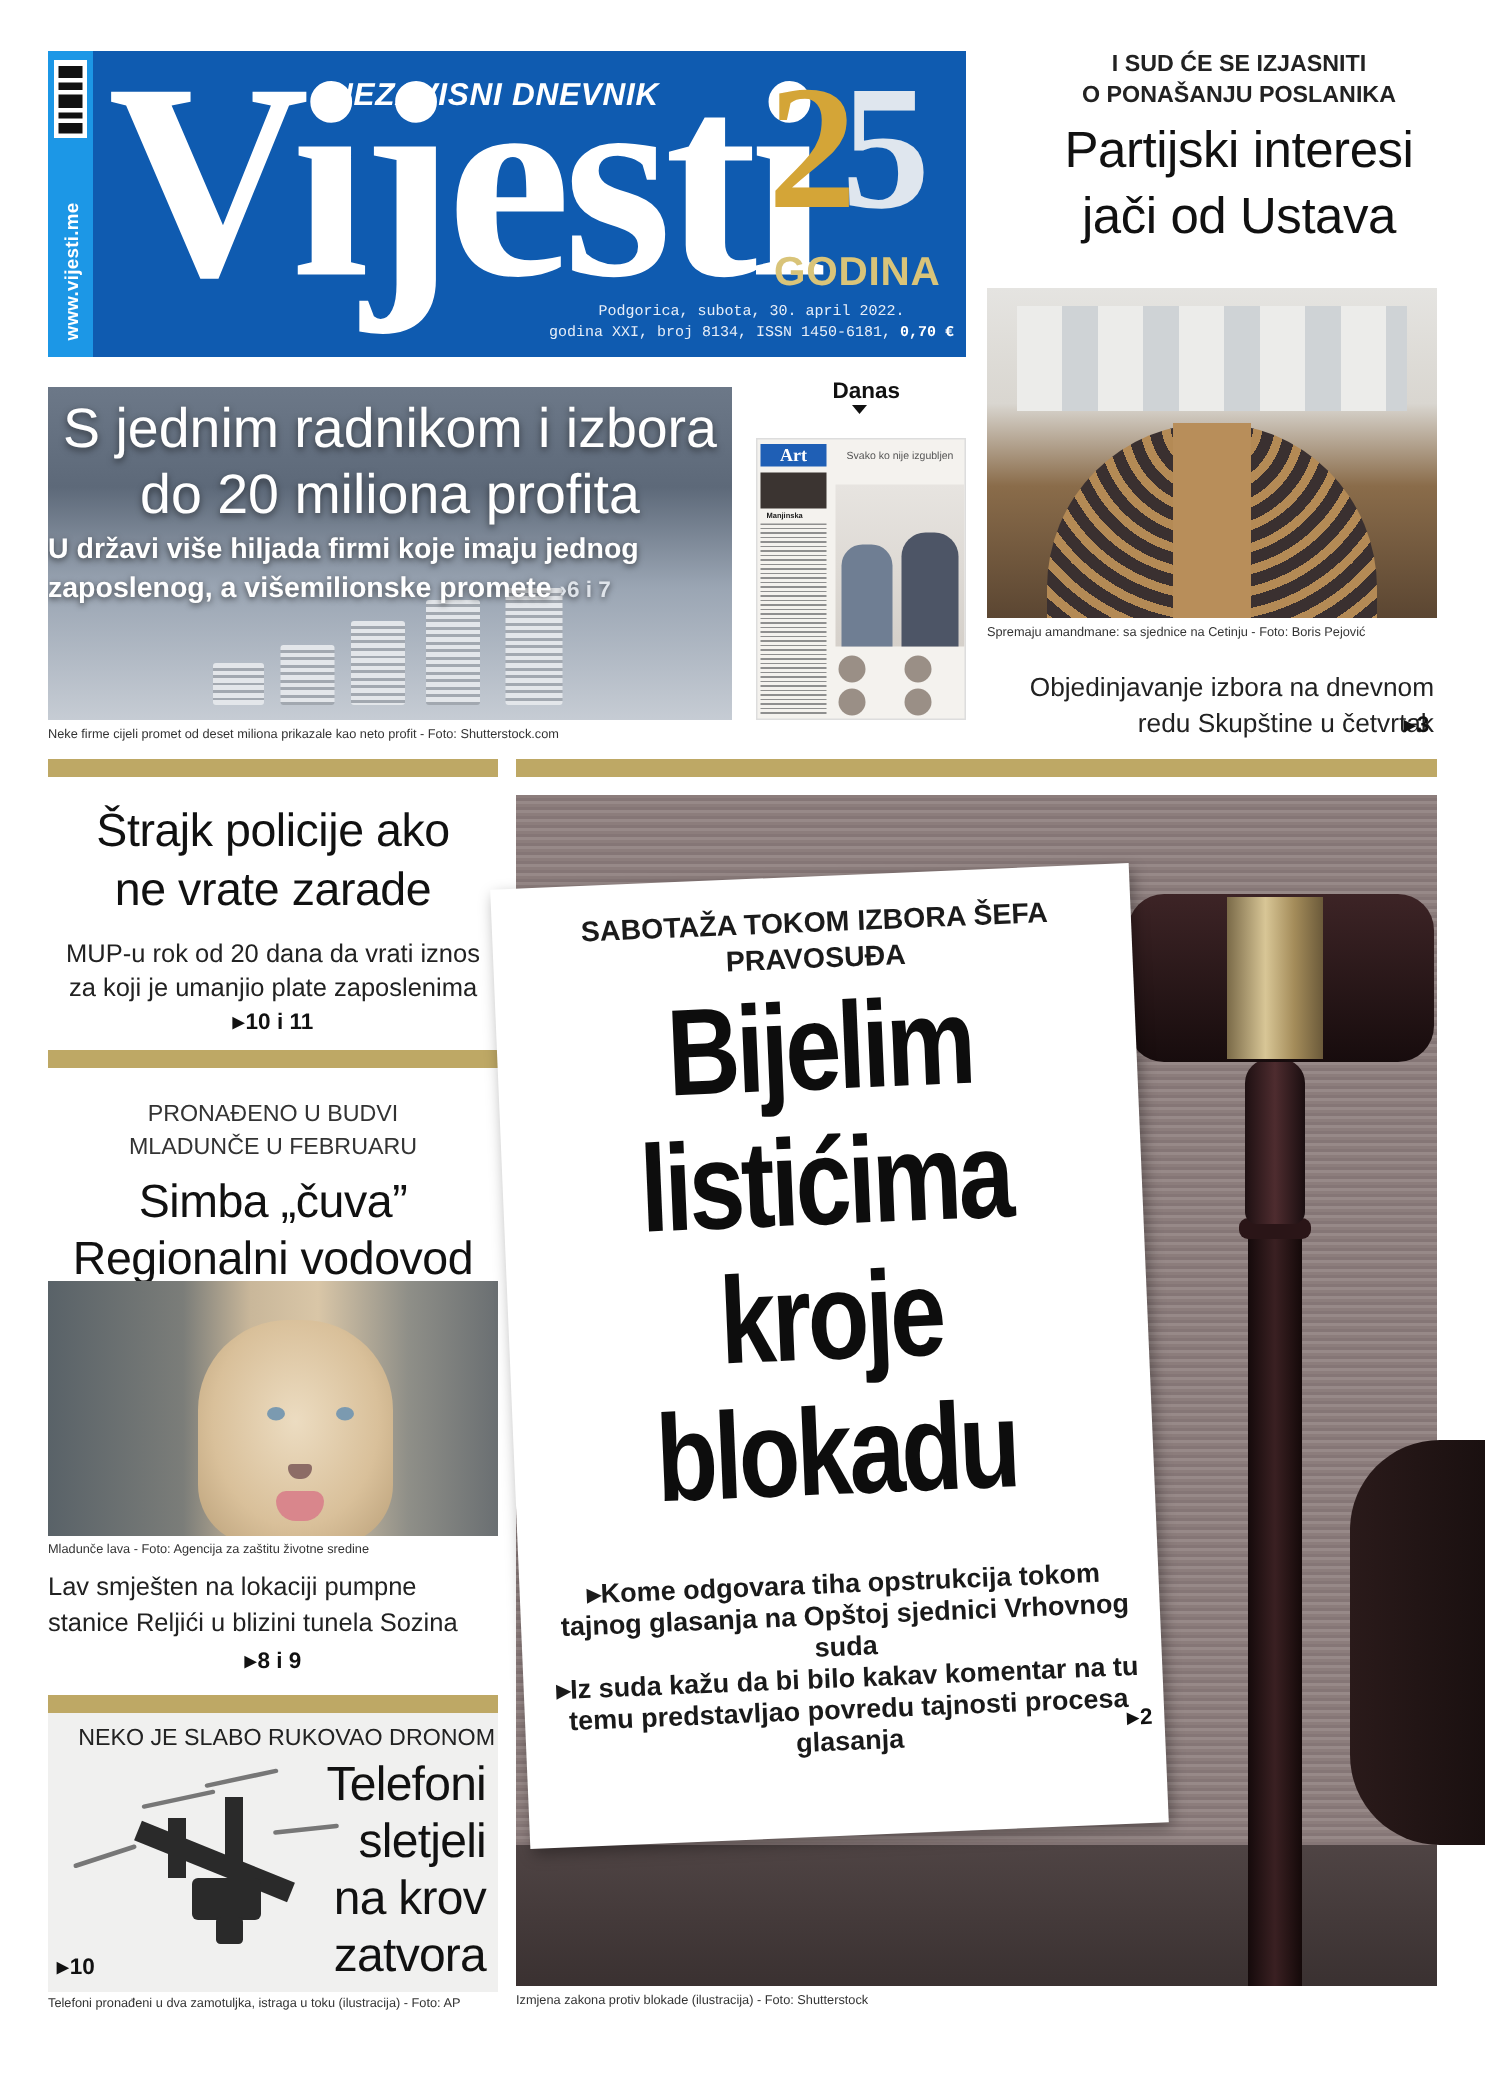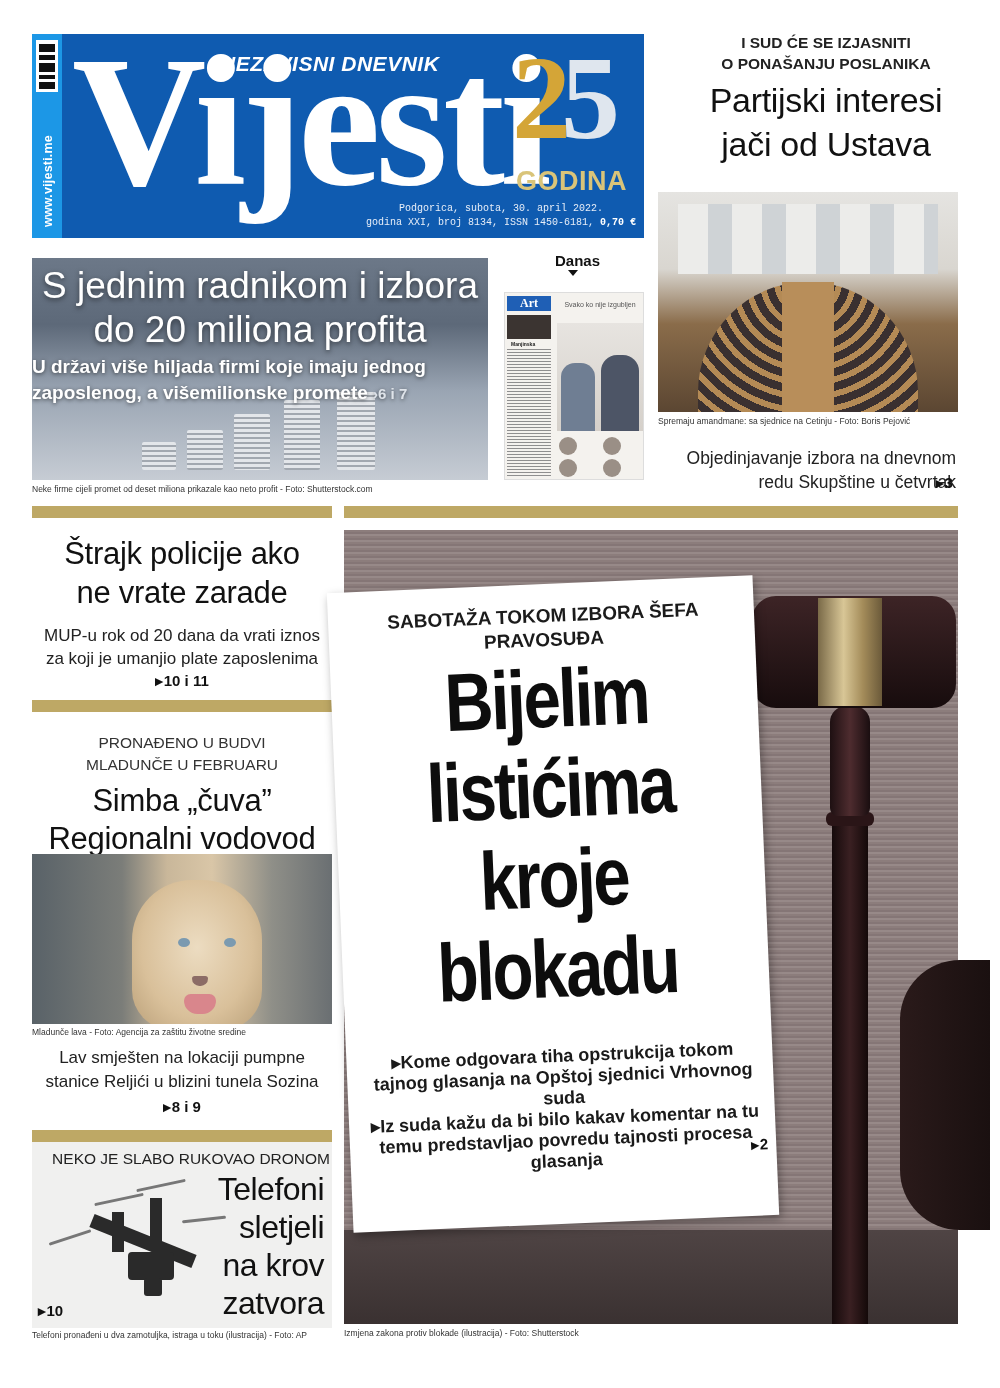--- a/index.html
+++ b/index.html
@@ -70,21 +70,21 @@
 
   #lion-story { left: 32px; top: 700px; width: 300px; }
   #lion-story .kicker { margin-top: 20px; font-size: 15.5px; line-height: 22px; color: #333; }
   #lion-story .headline { margin-top: 6px; font-size: 31px; line-height: 38px; letter-spacing: -0.3px; }
   #lion-photo { left: 32px; top: 854px; width: 300px; height: 170px; background: linear-gradient(90deg, #596268 0%, #7b7d79 30%, #c9b79a 45%, #d9c6a7 60%, #8f8f88 80%, #6a6f72 100%); overflow: hidden; }
   #lion-photo .face { position: absolute; left: 100px; top: 26px; width: 130px; height: 150px; background: radial-gradient(ellipse at 50% 45%, #ecdcc1 0%, #d9c09a 60%, #b99f78 100%); border-radius: 60px 60px 40px 40px; }
   #lion-photo .eye { position: absolute; width: 12px; height: 9px; background: #7b9ab0; border-radius: 50%; top: 84px; }
   #lion-photo .nose { position: absolute; left: 160px; top: 122px; width: 16px; height: 10px; background: #8c6c66; border-radius: 3px 3px 8px 8px; }
   #lion-photo .mouth { position: absolute; left: 152px; top: 140px; width: 32px; height: 20px; background: #d9868c; border-radius: 8px 8px 16px 16px; }
   #lion-caption { left: 32px; top: 1027px; }
-  #lion-sub { left: 32px; top: 1046px; width: 300px; font-size: 17px; line-height: 24px; text-align: center; color: #222; }
+  #lion-sub { left: 32px; top: 1046px; width: 300px; font-size: 17px; line-height: 24px; text-align: left; color: #222; }
   #lion-ref { left: 32px; top: 1098px; width: 300px; text-align: center; }
 
   #drone-rule { left: 32px; top: 1130px; width: 300px; }
   #drone-box { left: 32px; top: 1142px; width: 300px; height: 186px; background: #f0f0ef; overflow: hidden; }
   #drone-box .kicker { position: absolute; left: 0; top: 8px; width: 298px; text-align: right; font-size: 15.5px; font-weight: normal; color: #222; }
   #drone-box .headline { position: absolute; right: 8px; top: 28px; width: 120px; text-align: right; font-size: 32px; line-height: 38px; letter-spacing: -0.5px; }
   #drone-box .ref { position: absolute; left: 6px; top: 160px; }
   .drone-arm { position: absolute; background: #2a2a2a; }
   .rotor { position: absolute; height: 3px; background: #777; border-radius: 2px; }
   #drone-caption { left: 32px; top: 1330px; }

